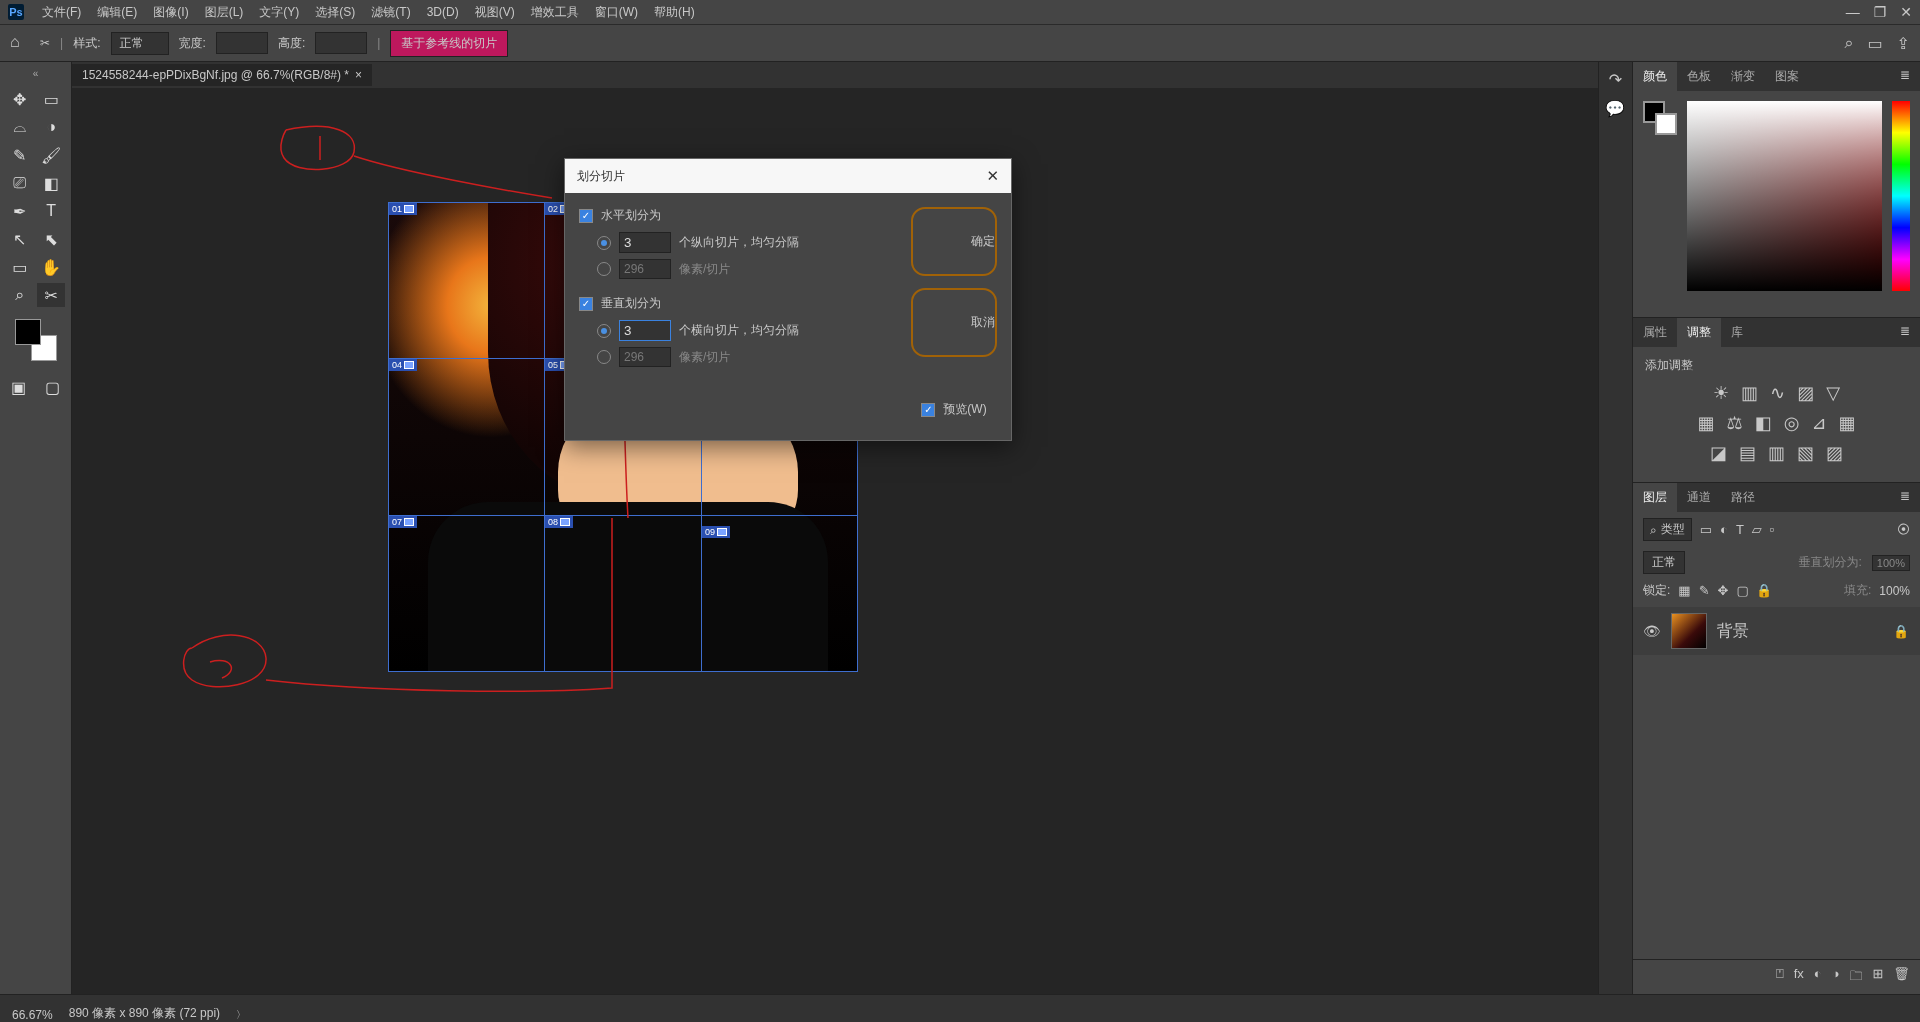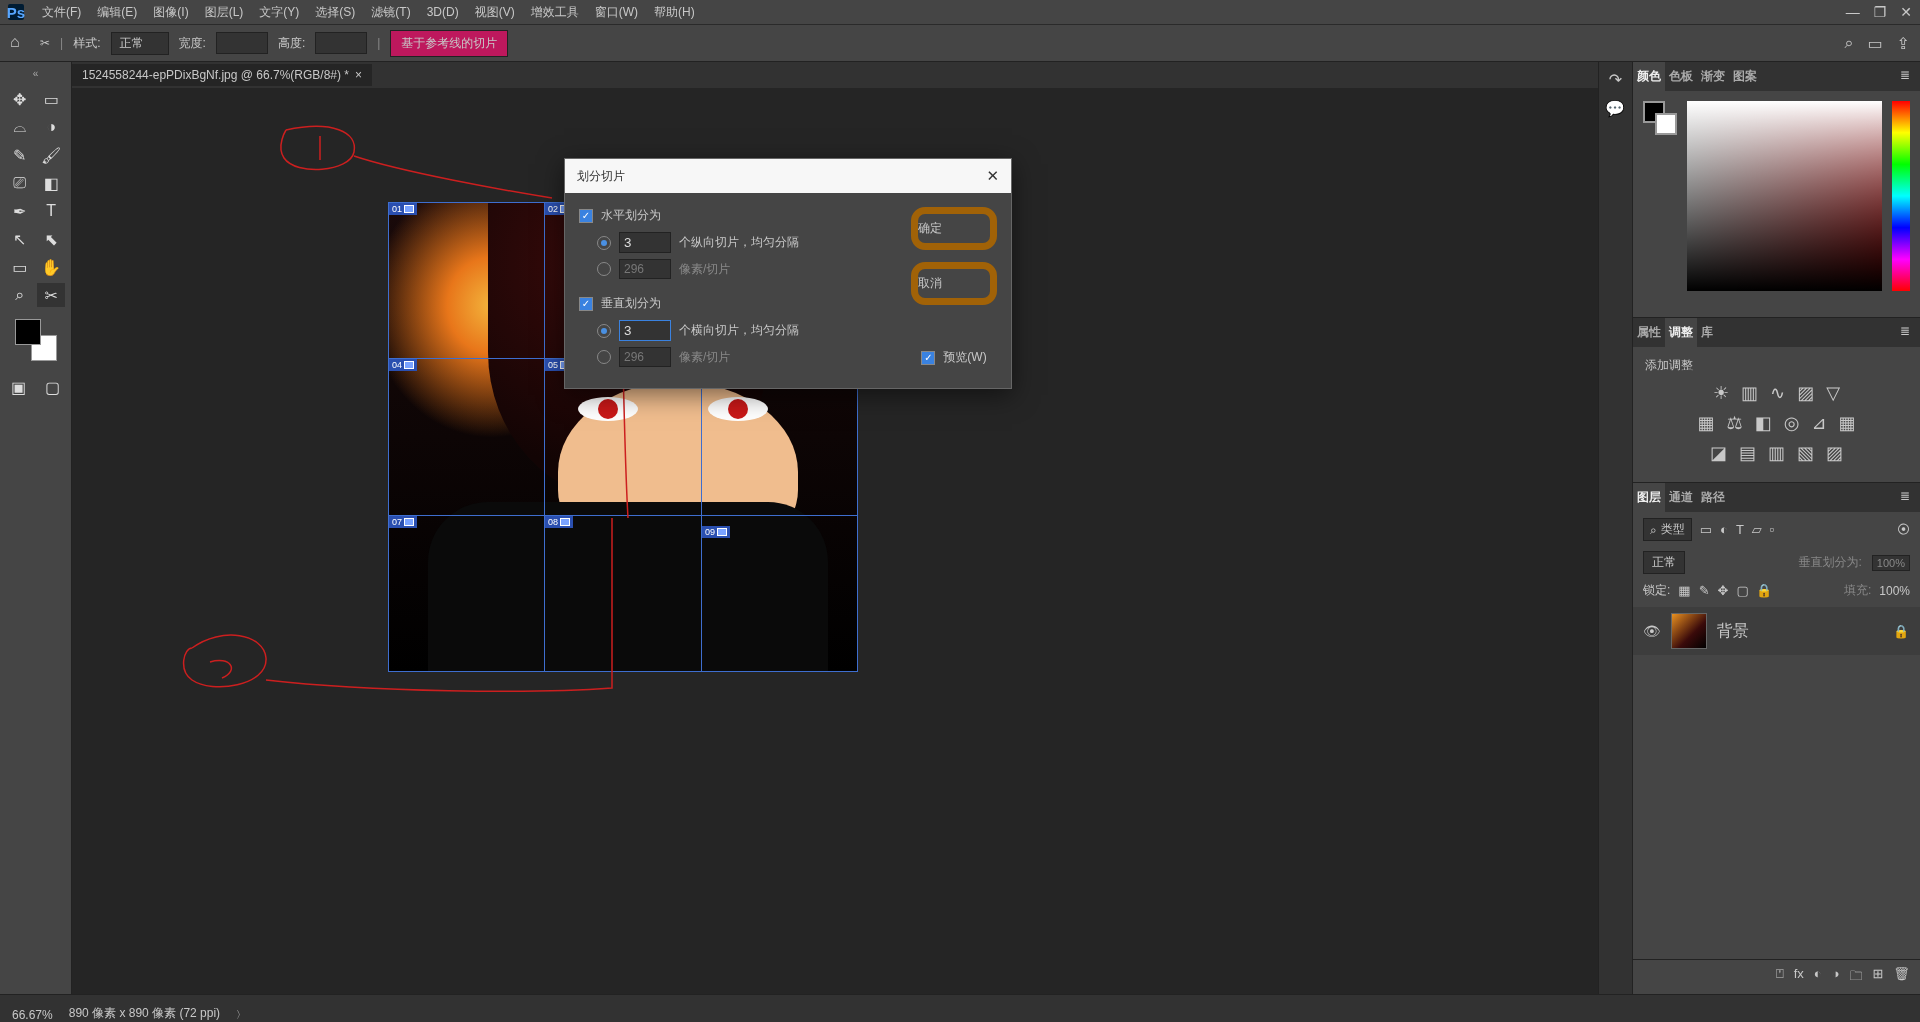--- a/index.html
+++ b/index.html
@@ -1,18 +1,18 @@
 <!DOCTYPE html>
 <html><head>
 <meta charset="utf-8">
 <style>
 * { margin: 0; padding: 0; box-sizing: border-box; font-family: "Microsoft YaHei", sans-serif; user-select: none; }
 body { background: #323232; color: #c8c8c8; overflow: hidden; width: 1920px; height: 1022px; position: relative; }
 .menubar { height: 24px; background: #454545; display: flex; align-items: center; padding: 0 8px; font-size: 12px; }
-.menubar .ps-logo { width: 16px; height: 16px; background: #001c33; color:#57a6ff; font-size:15px; font-weight:bold; border-radius:2px; display:flex; align-items:center; justify-content:center; margin-right:10px;}
+.menubar .ps-logo { width: 16px; height: 16px; background: #001c33; color:#57a6ff; font-size:11px; font-weight:bold; border-radius:2px; display:flex; align-items:center; justify-content:center; margin-right:10px;}
 .menubar .menu-item { padding: 0 8px; cursor: default; }
 .menubar .win-controls { margin-left: auto; display:flex; gap:14px; font-size:14px;}
 .optionbar { height: 38px; background: #454545; border-top:1px solid #2a2a2a; border-bottom:1px solid #222; display:flex; align-items:center; padding:0 10px; font-size:12px; gap:10px;}
 .optionbar .home-icon{width:20px;height:20px;font-size:16px;}
 .optionbar .field{background:#333;border:1px solid #222;min-width:52px;height:22px;display:inline-block;}
 .optionbar .style-dd{background:#333;padding:2px 24px 2px 8px;border:1px solid #222;}
 .optionbar .slice-btn{background:#be185d;padding:4px 10px;border:1px solid #222;}
 .optionbar .right-icons{margin-left:auto;display:flex;gap:14px;font-size:16px;}
 .main-area{position:absolute;top:62px;left:0;right:0;bottom:28px;display:flex;}
 .toolbar{width:72px;background:#454545;border-right:1px solid #222;display:flex;flex-wrap:wrap;align-content:flex-start;padding:6px 4px;gap:4px;}
@@ -31,21 +31,21 @@
 .canvas{position:absolute;top:26px;left:0;width:1108px;height:882px;}
 .img-stage{position:absolute;left:316px;top:114px;width:470px;height:470px;background:#000;}
 .slice-line-h{position:absolute;left:0;right:0;height:1px;background:#3e6ecf;}
 .slice-line-v{position:absolute;top:0;bottom:0;width:1px;background:#3e6ecf;}
 .slice-label{position:absolute;background:#2a4fb0;color:#fff;font-size:9px;padding:1px 3px;display:flex;align-items:center;gap:2px;}
 .slice-label .ico{width:10px;height:8px;background:#7aa3ff;border:1px solid #fff;}
 .annot{position:absolute;stroke:#cc1f1f;stroke-width:1.5;fill:none;}
 .right-dock{position:absolute;right:288px;top:0;width:34px;height:100%;background:#323232;border-left:1px solid #222;display:flex;flex-direction:column;align-items:center;padding-top:8px;gap:10px;font-size:16px;}
 .panels{width:288px;background:#454545;border-left:1px solid #222;display:flex;flex-direction:column;}
 .panel-tabs{display:flex;font-size:12px;background:#323232;}
-.panel-tab{padding:6px 4px;color:#aaa;font-weight:bold;}
+.panel-tab{padding:6px 10px;color:#aaa;}
 .panel-tab.active{background:#454545;color:#eee;}
 .panel-tabs .menu-dots{margin-left:auto;padding:6px 10px;}
 .color-panel{height:226px;padding:10px;display:flex;gap:10px;}
 .color-swatch{width:34px;height:34px;position:relative;}
 .color-swatch .fg{position:absolute;width:22px;height:22px;background:#000;border:2px solid #999;top:0;left:0;}
 .color-swatch .bg{position:absolute;width:22px;height:22px;background:#fff;border:2px solid #999;bottom:0;right:0;}
 .picker{flex:1;height:190px;background:linear-gradient(to bottom, rgba(255,255,255,1), rgba(255,255,255,0)), linear-gradient(to right,#fff,#f00);position:relative;}
 .picker::after{content:"";position:absolute;inset:0;background:linear-gradient(to top, #000, transparent);}
 .hue{width:18px;height:190px;background:linear-gradient(to bottom,red,#ff0,lime,cyan,blue,magenta,red);}
 .adjust-panel{border-top:1px solid #222;}
@@ -65,21 +65,21 @@
 .layer-item .eye{font-size:14px;}
 .layer-item .thumb{width:36px;height:36px;background:linear-gradient(135deg,#e89020 0%,#3a0a0a 60%,#000 100%);border:1px solid #666;}
 .layer-item .lock{margin-left:auto;font-size:13px;}
 .layer-buttons{display:flex;justify-content:flex-end;gap:10px;padding:6px 10px;border-top:1px solid #222;font-size:13px;}
 .statusbar{position:absolute;left:0;right:0;bottom:0;height:28px;background:#323232;border-top:1px solid #222;display:flex;align-items:flex-end;padding:0 12px;font-size:12px;gap:16px;}
 .dialog{position:absolute;left:564px;top:158px;width:448px;background:#454545;border:1px solid #666;box-shadow:0 6px 24px rgba(0,0,0,0.5);z-index:50;font-size:12px;}
 .dialog-title{background:#f7f7f7;color:#333;padding:8px 12px;display:flex;justify-content:space-between;align-items:center;}
 .dialog-body{padding:14px;display:flex;gap:14px;}
 .dialog-left{flex:1;}
 .dialog-right{display:flex;flex-direction:column;gap:12px;align-items:center;}
-.dlg-btn{width:86px;padding:6px 0;text-align:left;border:7px solid #a16207;border-radius:14px;background:transparent;}
+.dlg-btn{width:86px;padding:24px 0;text-align:right;border:2px solid #a16207;border-radius:14px;background:transparent;}
 .chk-row{display:flex;align-items:center;gap:8px;margin-bottom:8px;}
 .radio-row{display:flex;align-items:center;gap:8px;margin:6px 0 6px 18px;}
 .radio{width:14px;height:14px;border:1px solid #888;border-radius:50%;display:flex;align-items:center;justify-content:center;}
 .radio.sel::after{content:"";width:6px;height:6px;background:#4a90e2;border-radius:50%;}
 .num-input{width:52px;background:#333;border:1px solid #222;padding:2px 4px;color:#ddd;}
 .num-input.active{border:1px solid #3a82e0;}
 .num-input.disabled{color:#777;}
 .chk{width:14px;height:14px;border:1px solid #888;background:#3a82e0;display:flex;align-items:center;justify-content:center;color:#fff;font-size:10px;}
 
 .img-stage .gradient{position:absolute;inset:0;background:

